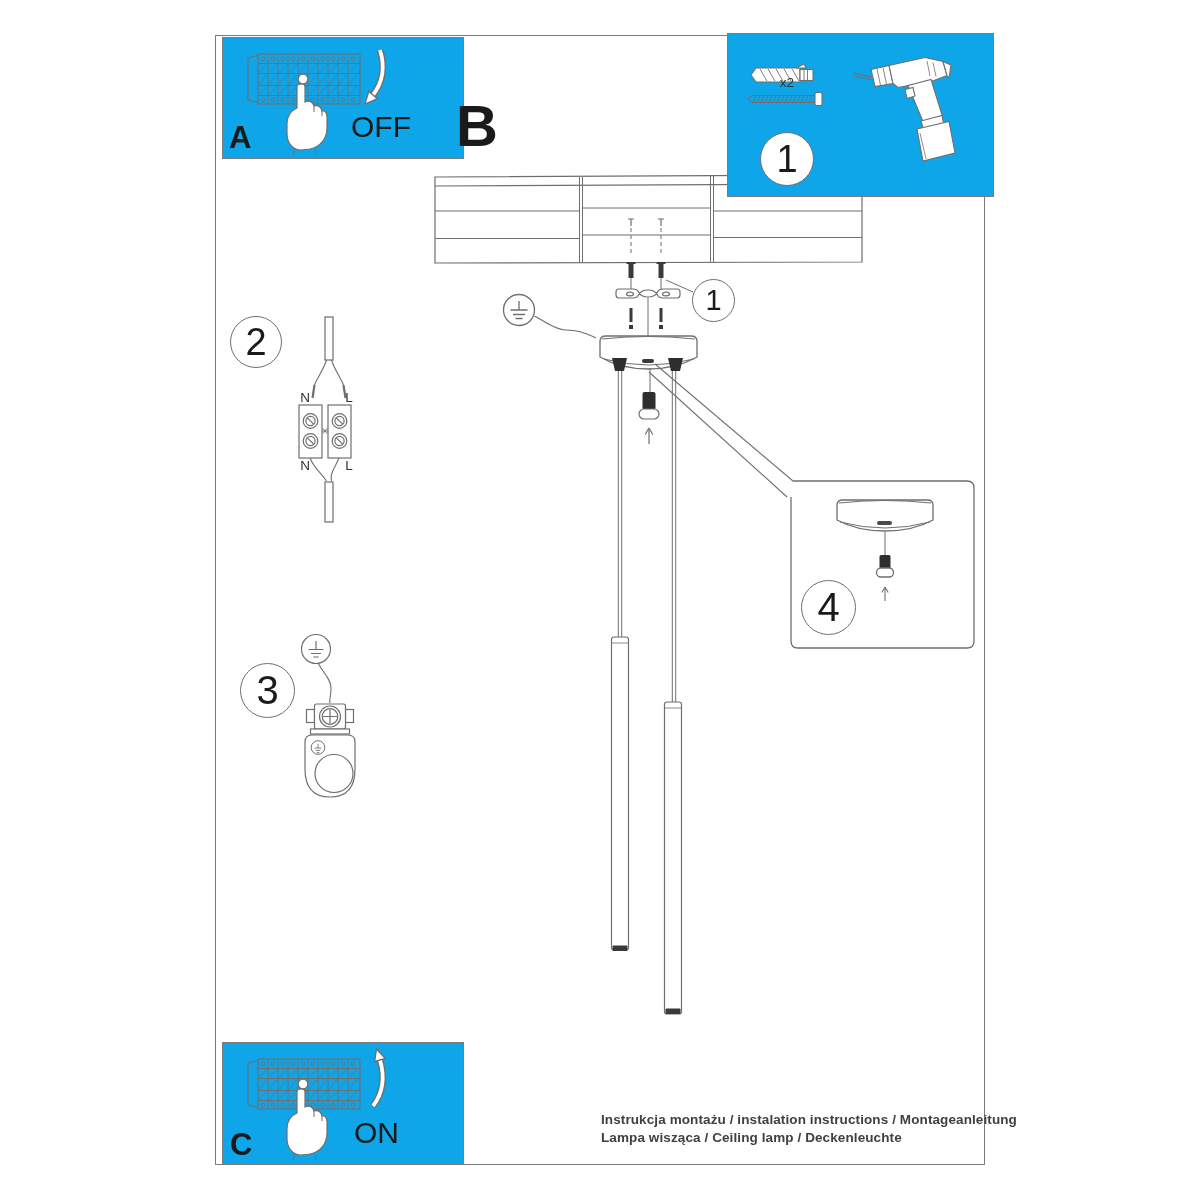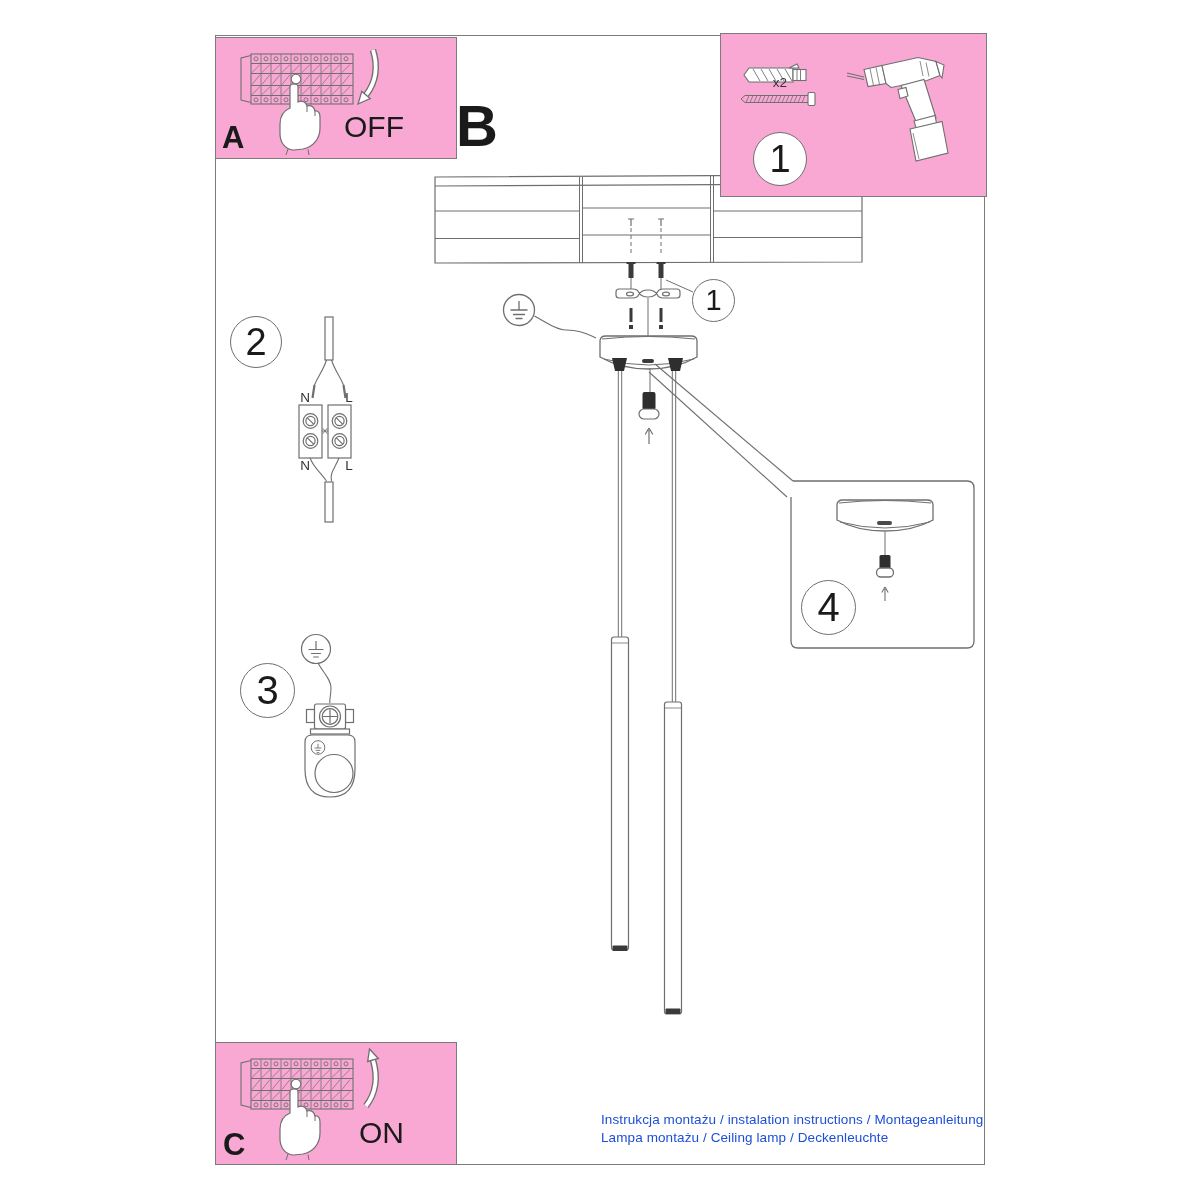--- a/index.html
+++ b/index.html
@@ -1,37 +1,37 @@
 <!DOCTYPE html>
 <html><head>
 <meta charset="utf-8">
 <style>
   html,body{margin:0;padding:0;background:#fff;}
   .stage{position:relative;width:1200px;height:1200px;background:#fff;overflow:hidden;
          font-family:"Liberation Sans", sans-serif;color:#1a1a1a;}
   .abs{position:absolute;}
   .outer-border{left:215px;top:35px;width:768px;height:1128px;border:1.5px solid #7b7b7b;}
-  .panel{background:#f9a8d4;border:1.5px solid #7b7b7b;}
+  .panel{background:#0ea5e9;border:1.5px solid #7b7b7b;margin-left:7px;}
   .panel-a{left:215px;top:37px;width:240px;height:120px;}
   .panel-1{left:720px;top:33px;width:265px;height:162px;}
   .panel-c{left:215px;top:1042px;width:240px;height:121px;}
   .big-letter{font-weight:700;line-height:1.05;}
   .letter-b{left:456px;top:96px;font-size:58px;}
   .panel-letter{font-size:31px;}
   .switch-word{font-size:30px;font-weight:400;}
   .badge{border:1.6px solid #6f6f6f;border-radius:50%;background:#fff;
          display:flex;align-items:center;justify-content:center;font-weight:400;}
   .badge-1-callout{left:692px;top:279px;width:41px;height:41px;font-size:29px;}
   .badge-2{left:230px;top:316px;width:50px;height:50px;font-size:38px;}
   .badge-3{left:240px;top:663px;width:53px;height:53px;font-size:40px;}
   .badge-4{left:801px;top:580px;width:53px;height:53px;font-size:40px;}
   .badge-1-panel{left:32px;top:98px;width:52px;height:52px;font-size:38px;}
   .nl{width:16px;text-align:center;font-size:13.5px;color:#333;}
   .qty{width:22px;text-align:center;font-size:13.5px;color:#333;}
-  .footer-line{left:601px;font-size:13.5px;color:#1d4ed8;letter-spacing:0.1px;}
+  .footer-line{left:601px;font-size:13.5px;color:#404040;letter-spacing:0.1px;font-weight:bold;}
   svg{display:block;}
   .fill-svg{position:absolute;left:0;top:0;}
 </style>
 </head>
 <body>
 
 <div class="stage">
 
   <div class="abs outer-border"></div>
 
@@ -310,21 +310,21 @@
         <path d="M91,68 L91,74 M99,73 L99,78" fill="none" stroke-width="1"></path>
         <path d="M72,111 L70,117 M92,111.5 L93,117" fill="none" stroke-width="1"></path>
       </g>
       <g>
         <path d="M150,63 C160,50 162,34 157,17" stroke="#6f6f6f" stroke-width="6.5" fill="none"></path>
         <path d="M150,63 C160,50 162,34 157,17" stroke="#fff" stroke-width="3.8" fill="none"></path>
         <polygon points="153.5,6 162.3,15.5 151.7,18.5" fill="#fff" stroke="#6f6f6f" stroke-width="1.3"></polygon>
       </g>
     </svg>
     <div class="abs big-letter panel-letter" style="left:7px;top:86px;">C</div>
-    <div class="abs switch-word" style="left:143px;top:73px;text-align:right;">ON</div>
+    <div class="abs switch-word" style="left:131px;top:73px;text-align:right;">ON</div>
   </div>
 
   <div class="abs big-letter letter-b">B</div>
 
   <div class="abs badge badge-1-callout">
     <span>1</span>
   </div>
   <div class="abs badge badge-2">
     <span>2</span>
   </div>
@@ -334,15 +334,15 @@
   <div class="abs badge badge-4">
     <span>4</span>
   </div>
 
   <div class="abs nl" style="left:297px;top:390px;">N</div>
   <div class="abs nl" style="left:341px;top:390px;">L</div>
   <div class="abs nl" style="left:297px;top:458px;">N</div>
   <div class="abs nl" style="left:341px;top:458px;">L</div>
 
   <div class="abs footer-line" style="top:1112px;">Instrukcja montażu / instalation instructions / Montageanleitung</div>
-  <div class="abs footer-line" style="top:1130px;">Lampa montażu / Ceiling lamp / Deckenleuchte</div>
+  <div class="abs footer-line" style="top:1130px;">Lampa wisząca / Ceiling lamp / Deckenleuchte</div>
 
 </div>
 
 </body></html>

